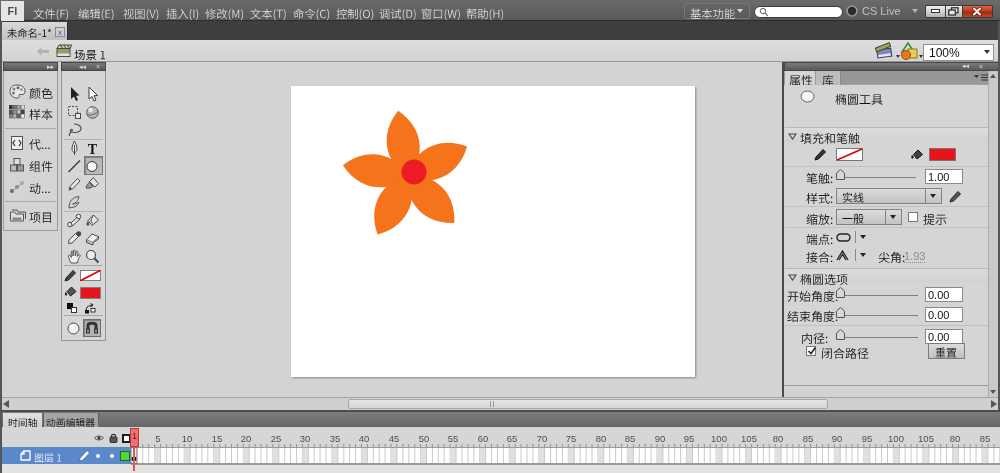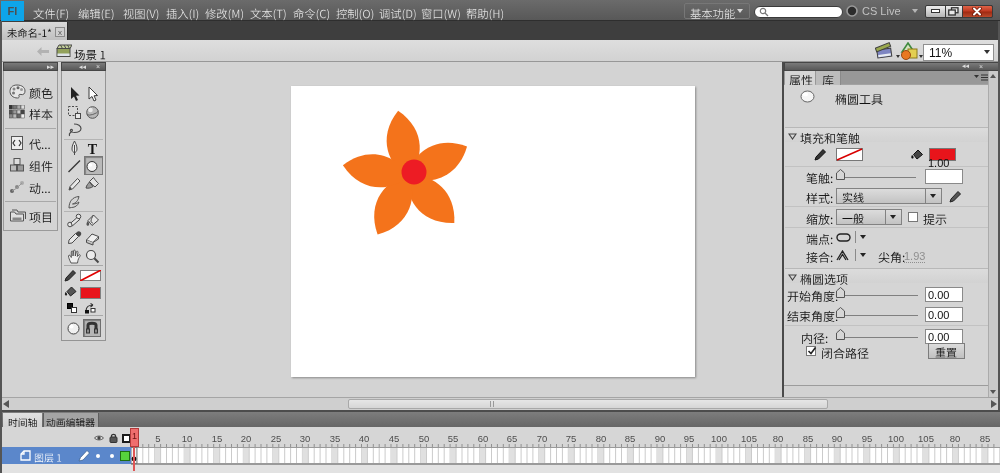--- a/index.html
+++ b/index.html
@@ -1,18 +1,18 @@
 <!DOCTYPE html>
 <html><head><meta charset="utf-8"><style>
 *{margin:0;padding:0;box-sizing:border-box}
 body{width:1000px;height:473px;position:relative;overflow:hidden;
  font-family:"Liberation Sans",sans-serif;background:#d3d3d3}
 </style></head><body>
 <div style="position:absolute;left:0;top:0;width:1000px;height:21px;background:linear-gradient(#6b6b6b,#585858);border-bottom:1px solid #2e2e2e"></div>
-<div style="position:absolute;left:1px;top:1px;width:23px;height:20px;background:#0ea5e9;color:#4e4e4e;font-size:11px;font-weight:bold;text-align:center;line-height:20px">Fl</div>
+<div style="position:absolute;left:1px;top:1px;width:23px;height:20px;background:#e5e5e5;color:#4e4e4e;font-size:11px;font-weight:bold;text-align:center;line-height:20px">Fl</div>
 <div style="position:absolute;left:33px;top:5px;width:36px;height:14px">
     <svg width="36" height="14" style="position:absolute;overflow:visible;" fill="#e3e3e3">
       <path d="M8.3 6 9 6.2Q8.3 8.2 7.2 9.7Q6.1 11.2 4.5 12.3Q2.9 13.3 0.9 14Q0.9 13.9 0.8 13.7Q0.7 13.6 0.6 13.5Q0.5 13.4 0.4 13.3Q2.5 12.7 4 11.7Q5.5 10.7 6.6 9.3Q7.6 7.9 8.3 6ZM2.9 6Q3.6 7.8 4.7 9.2Q5.8 10.7 7.4 11.7Q8.9 12.7 10.9 13.3Q10.8 13.3 10.7 13.4Q10.6 13.6 10.5 13.7Q10.5 13.8 10.4 13.9Q8.4 13.3 6.8 12.3Q5.3 11.2 4.1 9.7Q3 8.1 2.3 6.2ZM0.6 5.7H10.8V6.4H0.6ZM4.8 3.8 5.5 3.6Q5.8 4 6.1 4.5Q6.3 5 6.5 5.3L5.7 5.6Q5.6 5.2 5.3 4.7Q5.1 4.2 4.8 3.8Z M18.2 3.8H18.9V14H18.2ZM16.2 4.2 16.9 4.3Q16.8 5.1 16.5 5.9Q16.3 6.6 16 7.3Q15.8 8 15.4 8.5Q15.4 8.4 15.3 8.4Q15.1 8.3 15 8.2Q14.9 8.2 14.8 8.1Q15.2 7.6 15.4 7Q15.7 6.4 15.9 5.7Q16.1 4.9 16.2 4.2ZM16.2 6H21.5V6.7H16.1ZM14.9 9.3H22V10H14.9ZM14.4 3.7 15.1 3.9Q14.7 4.8 14.3 5.8Q13.8 6.7 13.3 7.5Q12.7 8.3 12.1 9Q12.1 8.9 12 8.7Q11.9 8.6 11.9 8.5Q11.8 8.3 11.7 8.3Q12.2 7.7 12.7 7Q13.2 6.2 13.7 5.4Q14.1 4.6 14.4 3.7ZM13.3 6.5 13.9 5.9 13.9 5.9V14H13.3Z M25.3 15.3Q24.5 14.1 24.1 12.7Q23.7 11.3 23.7 9.6Q23.7 8 24.1 6.6Q24.5 5.2 25.3 3.9L25.8 4.2Q25.1 5.4 24.8 6.8Q24.4 8.2 24.4 9.6Q24.4 11.1 24.8 12.5Q25.1 13.9 25.8 15.1Z M27.5 13.1V4.8H32.1V5.6H28.4V8.6H31.6V9.3H28.4V13.1Z M33.4 15.3 32.9 15.1Q33.6 13.9 34 12.5Q34.4 11.1 34.4 9.6Q34.4 8.2 34 6.8Q33.6 5.4 32.9 4.2L33.4 3.9Q34.2 5.2 34.7 6.6Q35.1 8 35.1 9.6Q35.1 11.3 34.7 12.7Q34.2 14.1 33.4 15.3Z"></path>
     </svg>
   </div>
 <div style="position:absolute;left:78px;top:5px;width:37px;height:14px">
     <svg width="37" height="14" style="position:absolute;overflow:visible;" fill="#e3e3e3">
       <path d="M0.8 11Q0.8 10.9 0.7 10.8Q0.7 10.7 0.6 10.6Q0.6 10.4 0.5 10.4Q0.7 10.3 0.9 10.1Q1.1 9.9 1.3 9.6Q1.5 9.4 1.7 9.1Q2 8.7 2.3 8.2Q2.6 7.7 2.9 7.2Q3.2 6.6 3.5 6L4.1 6.4Q3.7 7.1 3.2 7.9Q2.7 8.7 2.3 9.4Q1.8 10.1 1.3 10.6V10.6Q1.3 10.6 1.2 10.7Q1.1 10.7 1 10.8Q0.9 10.8 0.8 10.9Q0.8 11 0.8 11ZM0.8 11 0.7 10.4 1.1 10.2 3.8 9.6Q3.8 9.8 3.8 9.9Q3.8 10.1 3.8 10.2Q2.9 10.4 2.3 10.6Q1.7 10.7 1.4 10.8Q1.1 10.9 1 10.9Q0.8 11 0.8 11ZM0.7 8.3Q0.7 8.2 0.6 8.1Q0.6 8 0.6 7.8Q0.5 7.7 0.5 7.6Q0.6 7.6 0.8 7.4Q0.9 7.2 1.1 6.9Q1.2 6.8 1.3 6.4Q1.5 6.1 1.7 5.7Q1.9 5.2 2.1 4.7Q2.4 4.2 2.5 3.7L3.2 3.9Q2.9 4.6 2.6 5.3Q2.3 6.1 1.9 6.7Q1.5 7.4 1.1 7.9V7.9Q1.1 7.9 1.1 8Q1 8 0.9 8.1Q0.8 8.1 0.8 8.2Q0.7 8.2 0.7 8.3ZM0.7 8.3 0.7 7.8 1 7.5 3 7.3Q3 7.4 3 7.6Q3 7.8 3 7.9Q2.3 8 1.9 8.1Q1.5 8.1 1.2 8.2Q1 8.2 0.9 8.2Q0.8 8.3 0.7 8.3ZM0.5 12.5Q1.1 12.3 2 12Q2.9 11.7 3.8 11.3L3.9 11.9Q3.1 12.3 2.2 12.6Q1.4 12.9 0.7 13.2ZM7 8.8H7.6V13.6H7ZM8.4 8.8H9V13.6H8.4ZM9.9 8.5H10.5V13.3Q10.5 13.5 10.4 13.6Q10.4 13.7 10.2 13.8Q10.1 13.9 9.9 13.9Q9.7 13.9 9.4 13.9Q9.4 13.8 9.3 13.6Q9.3 13.5 9.2 13.4Q9.4 13.4 9.6 13.4Q9.7 13.4 9.8 13.4Q9.9 13.4 9.9 13.2ZM4.7 4.9H5.4V7.3Q5.4 8 5.3 8.8Q5.3 9.7 5.2 10.5Q5 11.4 4.8 12.2Q4.5 13.1 4.2 13.8Q4.1 13.7 4 13.6Q3.9 13.6 3.8 13.5Q3.7 13.4 3.6 13.4Q4 12.7 4.2 11.9Q4.4 11.1 4.5 10.3Q4.6 9.5 4.7 8.7Q4.7 8 4.7 7.3ZM5.1 4.9H10.4V7.4H5.1V6.8H9.7V5.5H5.1ZM5.4 8.5H10.2V9.1H6V13.9H5.4ZM5.7 10.9H10.2V11.5H5.7ZM6.9 3.8 7.5 3.6Q7.7 3.9 7.9 4.3Q8.1 4.7 8.2 5L7.5 5.2Q7.4 4.9 7.3 4.5Q7.1 4.1 6.9 3.8Z M11.9 5H16V5.7H11.9ZM14.1 6.7H14.8V13.9H14.1ZM11.8 11.3Q12.3 11.2 13 11.1Q13.7 10.9 14.5 10.8Q15.3 10.6 16.1 10.5L16.1 11.1Q15 11.3 13.9 11.6Q12.8 11.8 12 12ZM12.2 9.3Q12.2 9.2 12.2 9.1Q12.1 9 12.1 8.9Q12.1 8.7 12 8.7Q12.2 8.6 12.3 8.4Q12.4 8.1 12.5 7.7Q12.6 7.5 12.7 7.1Q12.9 6.7 13 6.1Q13.2 5.6 13.3 4.9Q13.5 4.3 13.6 3.7L14.3 3.8Q14.1 4.7 13.9 5.6Q13.6 6.5 13.3 7.4Q13 8.2 12.7 8.9V8.9Q12.7 8.9 12.7 8.9Q12.6 9 12.5 9Q12.4 9.1 12.3 9.2Q12.2 9.2 12.2 9.3ZM12.2 9.3V8.7L12.7 8.5H15.9V9.1H13Q12.8 9.1 12.5 9.2Q12.3 9.2 12.2 9.3ZM20.6 7.3H21.3V14H20.6ZM17.5 4.6V5.8H20.7V4.6ZM16.8 4H21.3V6.4H16.8ZM16.1 7.1H22.1V7.7H16.1ZM17.2 8.8H20.8V9.3H17.2ZM17.2 10.4H20.9V11H17.2ZM16.9 7.3H17.6V12.5L16.9 12.5ZM15.8 12.3Q16.6 12.3 17.6 12.2Q18.6 12.1 19.8 12Q21 12 22.1 11.9L22.1 12.5Q21 12.6 19.9 12.7Q18.8 12.8 17.7 12.8Q16.7 12.9 15.9 13Z M25.3 15.3Q24.5 14.1 24.1 12.7Q23.7 11.3 23.7 9.6Q23.7 8 24.1 6.6Q24.5 5.2 25.3 3.9L25.8 4.2Q25.1 5.4 24.8 6.8Q24.4 8.2 24.4 9.6Q24.4 11.1 24.8 12.5Q25.1 13.9 25.8 15.1Z M27.5 13.1V4.8H32.1V5.6H28.4V8.4H31.5V9.1H28.4V12.4H32.3V13.1Z M33.9 15.3 33.3 15.1Q34.1 13.9 34.4 12.5Q34.8 11.1 34.8 9.6Q34.8 8.2 34.4 6.8Q34.1 5.4 33.3 4.2L33.9 3.9Q34.7 5.2 35.1 6.6Q35.5 8 35.5 9.6Q35.5 11.3 35.1 12.7Q34.7 14.1 33.9 15.3Z"></path>
     </svg>
   </div>
@@ -121,21 +121,21 @@
     </g>
   </svg>
 <svg style="position:absolute;left:899px;top:42px" width="21" height="19" viewBox="0 0 21 19">
     <path d="M9 1 L15 10 L3 10 Z" fill="#d7e3c2" stroke="#3f8a3f" stroke-width="1.6"></path>
     <rect x="9" y="7" width="9" height="9" fill="#e3cf52" stroke="#8a7a1a"></rect>
     <circle cx="7" cy="13" r="4.5" fill="#e87820" stroke="#9a4a10"></circle>
   </svg>
 <div style="position:absolute;left:896px;top:55px;width:0;height:0;border-left:2.5px solid transparent;border-right:2.5px solid transparent;border-top:3.5px solid #333"></div>
 <div style="position:absolute;left:919px;top:55px;width:0;height:0;border-left:2.5px solid transparent;border-right:2.5px solid transparent;border-top:3.5px solid #333"></div>
 <div style="position:absolute;left:923px;top:44px;width:71px;height:17px;background:#fff;border:1px solid #909090"></div>
-<div style="position:absolute;left:929px;top:46px;font-size:12px;color:#111">11%</div>
+<div style="position:absolute;left:929px;top:46px;font-size:12px;color:#111">100%</div>
 <div style="position:absolute;left:984px;top:50px;width:0;height:0;border-left:3.5px solid transparent;border-right:3.5px solid transparent;border-top:4.5px solid #333"></div>
 <div style="position:absolute;left:291px;top:86px;width:404px;height:291px;background:#fff;box-shadow:1px 1px 2px rgba(0,0,0,.35)"></div>
 <svg style="position:absolute;left:330px;top:104px" width="160" height="148" viewBox="0 0 160 148">
     <g transform="translate(78,72)" fill="#f4731b">
       <path transform="rotate(-8.6)" d="M0 0 C-17 -12 -26 -42 0 -66 C26 -42 17 -12 0 0 Z"></path>
       <path transform="rotate(63.4)" d="M0 0 C-17 -12 -26 -42 0 -66 C26 -42 17 -12 0 0 Z"></path>
       <path transform="rotate(135.4)" d="M0 0 C-17 -12 -26 -42 0 -66 C26 -42 17 -12 0 0 Z"></path>
       <path transform="rotate(207.4)" d="M0 0 C-17 -12 -26 -42 0 -66 C26 -42 17 -12 0 0 Z"></path>
       <path transform="rotate(279.4)" d="M0 0 C-17 -12 -26 -42 0 -66 C26 -42 17 -12 0 0 Z"></path>
       <circle cx="6" cy="-4" r="12.5" fill="#ed1c24"></circle>
@@ -384,21 +384,21 @@
 <div style="position:absolute;left:806px;top:169px;width:27px;height:15px">
     <svg width="27" height="15" style="position:absolute;overflow:visible;" fill="#1a1a1a">
       <path d="M9.6 7.1 10.1 7.7Q9.3 7.9 8.3 8.1Q7.3 8.2 6.2 8.4Q5.1 8.5 4 8.6Q2.8 8.7 1.8 8.8Q1.7 8.6 1.7 8.5Q1.6 8.3 1.6 8.1Q2.6 8.1 3.7 7.9Q4.9 7.8 5.9 7.7Q7 7.6 8 7.4Q8.9 7.2 9.6 7.1ZM5.2 8.2H6V13.5Q6 13.8 6.1 13.9Q6.3 14 6.9 14Q7 14 7.2 14Q7.5 14 7.8 14Q8.2 14 8.5 14Q8.9 14 9.2 14Q9.5 14 9.6 14Q9.9 14 10.1 13.9Q10.2 13.8 10.3 13.5Q10.3 13.3 10.4 12.7Q10.5 12.8 10.7 12.9Q11 13 11.1 13Q11.1 13.7 10.9 14.1Q10.8 14.4 10.5 14.6Q10.2 14.8 9.7 14.8Q9.6 14.8 9.3 14.8Q9 14.8 8.6 14.8Q8.2 14.8 7.9 14.8Q7.5 14.8 7.2 14.8Q6.9 14.8 6.8 14.8Q6.2 14.8 5.8 14.6Q5.5 14.5 5.3 14.3Q5.2 14 5.2 13.5ZM1.3 10 10.1 9.2 10.2 9.9 1.4 10.7ZM0.7 12.1 11.2 11.2 11.3 11.9 0.8 12.8ZM2 5H5.7V5.7H2ZM6.6 5H11.2V5.7H6.6ZM2.2 3.8 3 4Q2.8 4.7 2.5 5.3Q2.2 5.9 1.8 6.5Q1.5 7.1 1.1 7.5Q1.1 7.4 0.9 7.3Q0.8 7.2 0.7 7.2Q0.6 7.1 0.5 7Q1 6.4 1.5 5.6Q1.9 4.7 2.2 3.8ZM6.9 3.8 7.7 4Q7.4 5 6.9 5.9Q6.4 6.7 5.8 7.3Q5.8 7.3 5.6 7.2Q5.5 7.1 5.4 7Q5.2 6.9 5.1 6.9Q5.7 6.3 6.2 5.5Q6.7 4.7 6.9 3.8ZM2.9 5.5 3.6 5.3Q3.8 5.7 4.1 6.3Q4.3 6.8 4.4 7.2L3.7 7.4Q3.6 7.1 3.4 6.5Q3.1 6 2.9 5.5ZM7.8 5.5 8.5 5.3Q8.7 5.7 9 6.1Q9.2 6.5 9.3 6.8L8.6 7.1Q8.5 6.8 8.3 6.3Q8.1 5.9 7.8 5.5Z M13.7 6.9H17.2V7.5H13.7ZM13.7 9H17.2V9.6H13.7ZM13.7 11.2H17.2V11.8H13.7ZM14.3 4.9H16.5V5.6H14.3ZM15.1 7.2H15.7V14.5H15.1ZM14.3 3.9 15.1 4Q14.7 5.2 14.2 6.3Q13.7 7.4 13 8.2Q13 8.1 12.9 8Q12.7 7.9 12.6 7.8Q12.5 7.8 12.4 7.7Q13.1 7 13.6 6Q14 5 14.3 3.9ZM13.3 6.9H14V10.1Q14 10.6 14 11.3Q13.9 11.9 13.8 12.5Q13.7 13.2 13.5 13.8Q13.4 14.4 13.1 14.9Q13 14.8 12.9 14.7Q12.8 14.7 12.7 14.6Q12.5 14.5 12.5 14.5Q12.8 13.9 13 13.1Q13.2 12.3 13.3 11.5Q13.3 10.8 13.3 10.1ZM16.8 6.9H17.5V13.9Q17.5 14.2 17.4 14.3Q17.4 14.5 17.2 14.6Q17.1 14.7 16.8 14.7Q16.6 14.7 16.2 14.7Q16.2 14.6 16.1 14.4Q16 14.2 16 14.1Q16.2 14.1 16.4 14.1Q16.6 14.1 16.7 14.1Q16.8 14.1 16.8 13.9ZM16.3 4.9H16.4L16.6 4.9L17 5.2Q16.8 5.8 16.5 6.4Q16.2 7 15.9 7.4Q15.8 7.3 15.7 7.2Q15.5 7.1 15.4 7.1Q15.6 6.8 15.7 6.4Q15.9 6.1 16 5.7Q16.2 5.4 16.3 5.1ZM21.6 11.6 22.2 11.4Q22.5 11.9 22.8 12.4Q23.1 13 23.3 13.6Q23.5 14.1 23.6 14.6L22.9 14.8Q22.8 14.4 22.6 13.8Q22.4 13.3 22.1 12.7Q21.9 12.1 21.6 11.6ZM17.7 13.6Q18.3 13.5 19.2 13.4Q20 13.3 20.9 13.2Q21.8 13.1 22.8 12.9L22.8 13.7Q21.9 13.8 21 13.9Q20.1 14 19.3 14.2Q18.5 14.3 17.8 14.4ZM18.8 6.9V9.9H22.2V6.9ZM18.1 6.2H22.9V10.6H18.1ZM20.1 3.9H20.9V6.6H20.1ZM20.2 6.6H20.9V10.1H20.9V13.7H20.1V10.1H20.2Z M25.6 9.2Q25.3 9.2 25.1 9Q24.9 8.8 24.9 8.4Q24.9 8 25.1 7.8Q25.3 7.6 25.6 7.6Q25.9 7.6 26.1 7.8Q26.4 8 26.4 8.4Q26.4 8.8 26.1 9Q25.9 9.2 25.6 9.2ZM25.6 14.1Q25.3 14.1 25.1 13.9Q24.9 13.6 24.9 13.3Q24.9 12.9 25.1 12.7Q25.3 12.5 25.6 12.5Q25.9 12.5 26.1 12.7Q26.4 12.9 26.4 13.3Q26.4 13.6 26.1 13.9Q25.9 14.1 25.6 14.1Z"></path>
     </svg>
   </div>
 <div style="position:absolute;left:838px;top:177px;width:78px;height:1px;background:#808080"></div>
 <svg style="position:absolute;left:836px;top:169px" width="9" height="11" viewBox="0 0 9 11">
     <path d="M4.5 0.5 L8.5 4 L8.5 10.5 L0.5 10.5 L0.5 4 Z" fill="#d6d6d6" stroke="#555"></path>
   </svg>
 <div style="position:absolute;left:925px;top:169px;width:38px;height:15px;background:#fff;border:1px solid #8a8a8a"></div>
-<div style="position:absolute;left:928px;top:157px;font-size:11px;color:#111">1.00</div>
+<div style="position:absolute;left:928px;top:171px;font-size:11px;color:#111">1.00</div>
 <div style="position:absolute;left:806px;top:189px;width:27px;height:15px">
     <svg width="27" height="15" style="position:absolute;overflow:visible;" fill="#1a1a1a">
       <path d="M4.8 6.2H11.1V6.9H4.8ZM5.2 8.7H10.7V9.4H5.2ZM4.3 11.2H11.3V12H4.3ZM7.5 6.5H8.3V14.9H7.5ZM5.3 4.2 6 3.9Q6.3 4.4 6.6 4.9Q6.9 5.4 7.1 5.8L6.3 6.1Q6.2 5.7 5.9 5.2Q5.6 4.6 5.3 4.2ZM9.9 3.8 10.7 4.1Q10.4 4.8 10 5.5Q9.6 6.1 9.3 6.6L8.6 6.4Q8.9 6 9.1 5.6Q9.3 5.2 9.6 4.7Q9.8 4.2 9.9 3.8ZM0.7 6.2H4.3V6.9H0.7ZM2.2 3.9H3V14.8H2.2ZM2.3 6.7 2.8 6.8Q2.7 7.5 2.5 8.3Q2.2 9.1 2 9.9Q1.7 10.6 1.4 11.3Q1.1 11.9 0.8 12.4Q0.8 12.2 0.7 12.1Q0.6 12 0.6 11.8Q0.5 11.7 0.4 11.6Q0.7 11.2 1 10.6Q1.3 10 1.5 9.4Q1.8 8.7 2 8Q2.2 7.3 2.3 6.7ZM3 7.4Q3.1 7.5 3.3 7.8Q3.5 8.1 3.7 8.5Q4 8.9 4.1 9.2Q4.3 9.5 4.4 9.6L3.9 10.2Q3.8 10 3.6 9.7Q3.5 9.3 3.3 8.9Q3.1 8.5 2.9 8.2Q2.7 7.9 2.6 7.7Z M20.5 4.4 21 4Q21.4 4.2 21.7 4.4Q22 4.7 22.3 5Q22.6 5.2 22.8 5.4L22.3 5.9Q22.1 5.7 21.8 5.5Q21.5 5.2 21.2 4.9Q20.8 4.6 20.5 4.4ZM12.7 6.1H23.4V6.9H12.7ZM13.1 8.8H18.4V9.6H13.1ZM15.3 9.2H16.1V13.5H15.3ZM12.7 13.7Q13.4 13.6 14.4 13.4Q15.4 13.2 16.5 12.9Q17.6 12.7 18.7 12.4L18.8 13.2Q17.8 13.4 16.7 13.6Q15.7 13.9 14.7 14.1Q13.8 14.3 13 14.5ZM18.8 3.9H19.7Q19.7 5.6 19.8 7.1Q19.9 8.7 20.1 9.9Q20.4 11.2 20.7 12.1Q21 13 21.4 13.5Q21.8 14 22.3 14Q22.6 14 22.7 13.5Q22.8 13 22.9 11.8Q23 11.9 23.2 12Q23.4 12.1 23.6 12.2Q23.5 13.2 23.4 13.8Q23.2 14.4 23 14.6Q22.7 14.9 22.2 14.9Q21.7 14.9 21.2 14.5Q20.7 14.1 20.3 13.3Q19.9 12.6 19.7 11.6Q19.4 10.6 19.2 9.4Q19 8.1 18.9 6.8Q18.8 5.4 18.8 3.9Z M25.6 9.2Q25.3 9.2 25.1 9Q24.9 8.8 24.9 8.4Q24.9 8 25.1 7.8Q25.3 7.6 25.6 7.6Q25.9 7.6 26.1 7.8Q26.4 8 26.4 8.4Q26.4 8.8 26.1 9Q25.9 9.2 25.6 9.2ZM25.6 14.1Q25.3 14.1 25.1 13.9Q24.9 13.6 24.9 13.3Q24.9 12.9 25.1 12.7Q25.3 12.5 25.6 12.5Q25.9 12.5 26.1 12.7Q26.4 12.9 26.4 13.3Q26.4 13.6 26.1 13.9Q25.9 14.1 25.6 14.1Z"></path>
     </svg>
   </div>
 <div style="position:absolute;left:836px;top:188px;width:106px;height:16px;background:linear-gradient(#dcdcdc,#c3c3c3);border:1px solid #828282"></div>
 <div style="position:absolute;left:842px;top:189px;width:22px;height:14px">
     <svg width="22" height="14" style="position:absolute;overflow:visible;" fill="#111">
       <path d="M5.9 11.5 6.3 11Q7 11.2 7.8 11.6Q8.5 11.9 9.1 12.3Q9.8 12.6 10.2 13L9.8 13.6Q9.3 13.2 8.7 12.8Q8.1 12.5 7.4 12.1Q6.7 11.8 5.9 11.5ZM4.8 3.7 5.5 3.5Q5.7 3.8 5.9 4.2Q6.2 4.6 6.3 4.9L5.5 5.2Q5.4 4.9 5.2 4.5Q5 4.1 4.8 3.7ZM1 4.8H10V7H9.2V5.5H1.7V7H1ZM5.6 6.1H6.3Q6.3 7.3 6.2 8.3Q6.1 9.4 5.8 10.2Q5.5 11 5 11.7Q4.5 12.3 3.6 12.8Q2.7 13.3 1.3 13.6Q1.3 13.4 1.1 13.2Q1 13.1 0.9 12.9Q2.2 12.7 3 12.2Q3.9 11.8 4.4 11.2Q4.9 10.7 5.1 9.9Q5.4 9.1 5.5 8.2Q5.5 7.2 5.6 6.1ZM0.8 10H10.3V10.6H0.8ZM2.7 6.6 3.1 6.1Q3.4 6.3 3.7 6.5Q4 6.7 4.3 7Q4.6 7.2 4.8 7.4L4.3 7.9Q4.1 7.7 3.9 7.5Q3.6 7.2 3.3 7Q3 6.8 2.7 6.6ZM1.6 8.3 2 7.8Q2.3 8 2.7 8.2Q3 8.4 3.3 8.7Q3.6 8.9 3.7 9.1L3.3 9.6Q3.1 9.4 2.8 9.2Q2.5 9 2.2 8.7Q1.9 8.5 1.6 8.3Z M11.9 10.7Q11.8 10.7 11.8 10.5Q11.8 10.4 11.7 10.3Q11.7 10.1 11.6 10Q11.8 10 12 9.8Q12.2 9.6 12.4 9.3Q12.6 9.2 12.8 8.8Q13.1 8.5 13.4 8Q13.8 7.5 14.1 7Q14.4 6.4 14.7 5.9L15.4 6.2Q14.7 7.4 13.9 8.4Q13.2 9.5 12.4 10.3V10.3Q12.4 10.3 12.3 10.4Q12.2 10.4 12.1 10.5Q12 10.5 11.9 10.6Q11.9 10.7 11.9 10.7ZM11.9 10.7 11.8 10.1 12.2 9.9 15.2 9.3Q15.2 9.5 15.2 9.6Q15.2 9.8 15.2 9.9Q14.2 10.1 13.5 10.3Q12.9 10.4 12.6 10.5Q12.2 10.6 12.1 10.6Q11.9 10.7 11.9 10.7ZM11.8 8.1Q11.8 8 11.7 7.9Q11.7 7.8 11.6 7.6Q11.6 7.5 11.5 7.4Q11.7 7.3 11.8 7.2Q12 7 12.2 6.7Q12.3 6.6 12.4 6.2Q12.6 5.9 12.8 5.5Q13.1 5.1 13.3 4.6Q13.5 4.1 13.7 3.6L14.4 3.9Q14.1 4.6 13.7 5.3Q13.4 5.9 13 6.6Q12.6 7.2 12.3 7.7V7.7Q12.3 7.7 12.2 7.7Q12.1 7.8 12 7.8Q11.9 7.9 11.9 8Q11.8 8 11.8 8.1ZM11.8 8.1 11.8 7.5 12.1 7.3 14.2 7.1Q14.2 7.2 14.2 7.4Q14.2 7.6 14.2 7.7Q13.4 7.8 13 7.8Q12.6 7.9 12.3 7.9Q12.1 8 12 8Q11.9 8.1 11.8 8.1ZM11.6 12.2Q12.1 12.1 12.7 11.9Q13.2 11.8 13.9 11.6Q14.6 11.4 15.3 11.2L15.4 11.9Q14.4 12.1 13.5 12.4Q12.5 12.7 11.8 12.9ZM15.8 6.2 20.9 5.4 21 6.1 15.9 6.9ZM15.5 8.6 21.2 7.5 21.4 8.2 15.7 9.2ZM17.5 3.5H18.2Q18.2 4.8 18.2 6.1Q18.3 7.3 18.4 8.3Q18.6 9.3 18.8 10.2Q19 11 19.2 11.6Q19.5 12.2 19.8 12.5Q20.1 12.9 20.5 12.9Q20.7 12.9 20.8 12.8Q20.9 12.7 20.9 12.4Q21 12.1 21 11.6Q21.1 11.7 21.3 11.9Q21.4 12 21.6 12Q21.5 12.6 21.4 13Q21.3 13.3 21 13.4Q20.8 13.6 20.5 13.6Q19.9 13.6 19.5 13.2Q19 12.9 18.7 12.2Q18.4 11.5 18.1 10.6Q17.9 9.7 17.8 8.5Q17.6 7.4 17.5 6.2Q17.5 4.9 17.5 3.5ZM18.7 4.2 19.2 3.8Q19.4 3.9 19.8 4Q20.1 4.2 20.3 4.4Q20.6 4.5 20.8 4.7L20.4 5.2Q20.1 4.9 19.6 4.6Q19.2 4.4 18.7 4.2ZM20.8 8.9 21.4 9.2Q20.8 10.2 19.9 11Q19.1 11.8 18 12.4Q16.9 13 15.7 13.4Q15.6 13.3 15.5 13.1Q15.3 12.9 15.2 12.8Q16.4 12.4 17.5 11.9Q18.5 11.3 19.4 10.5Q20.2 9.8 20.8 8.9Z"></path>
     </svg>

